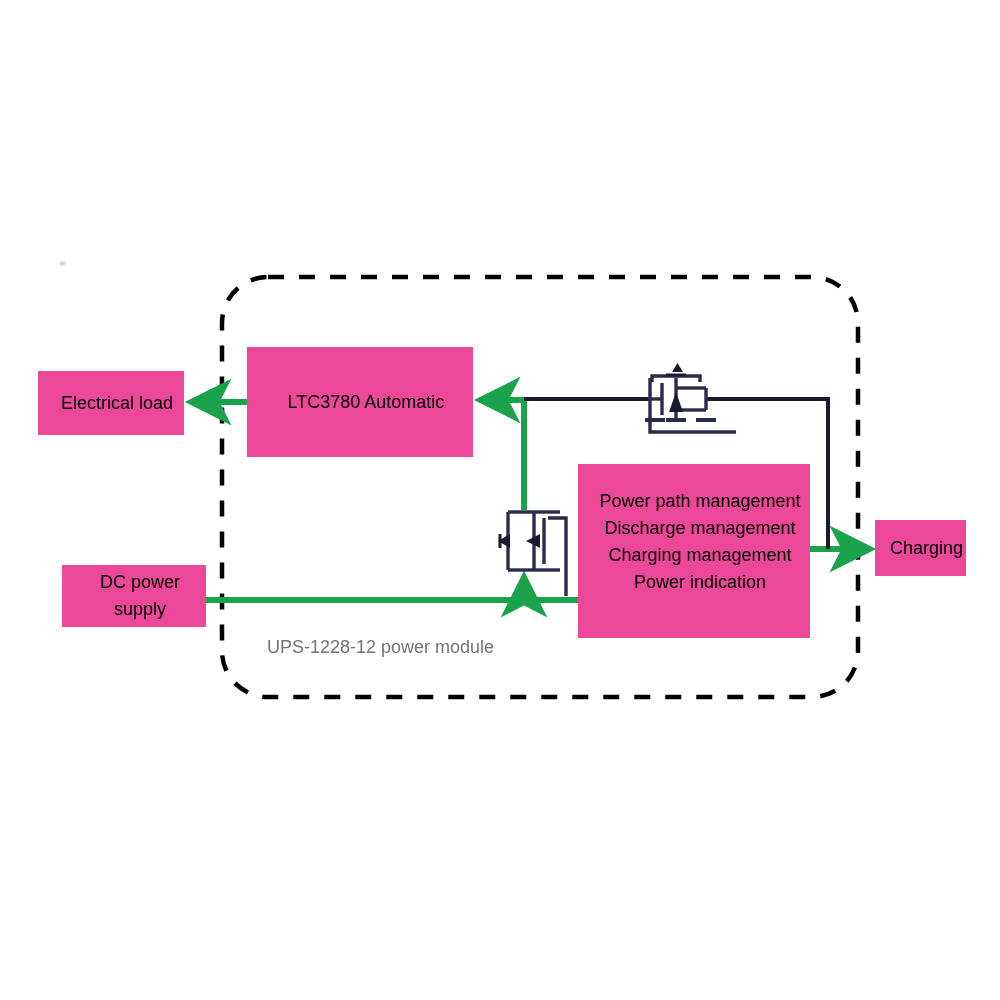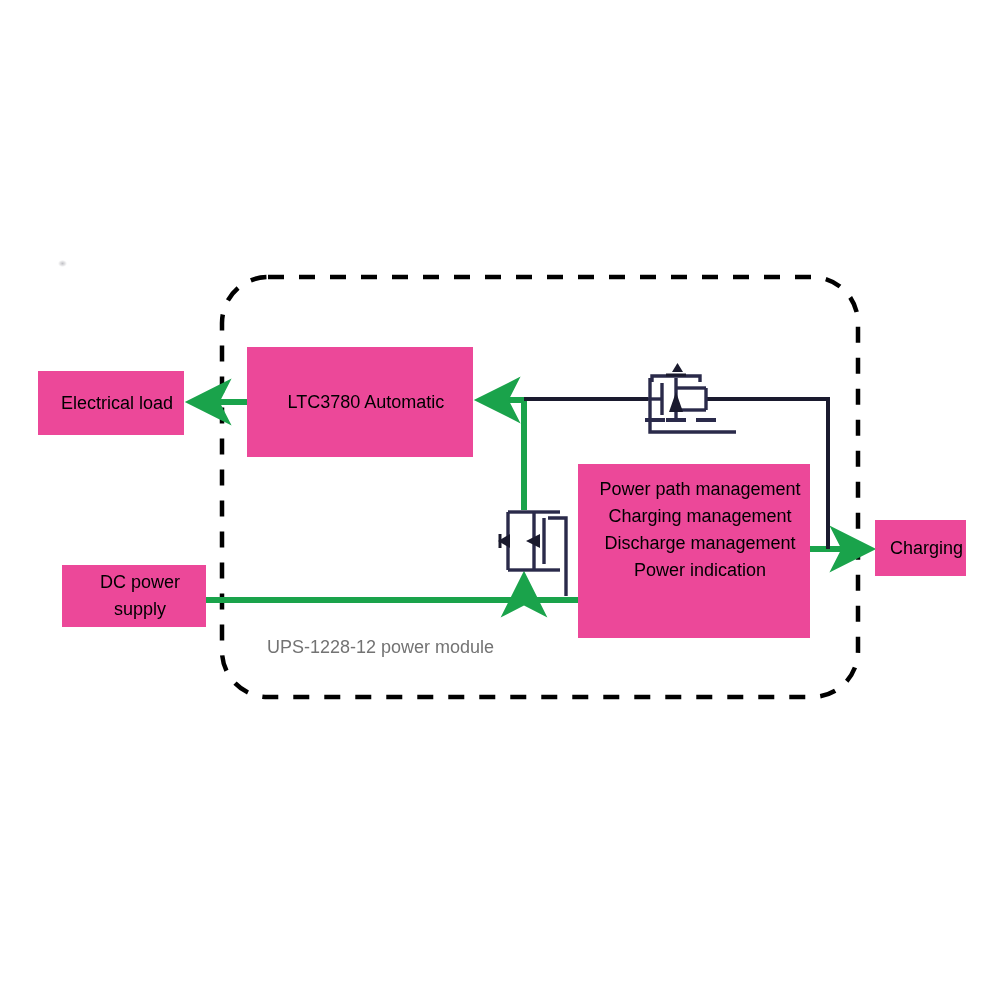--- a/index.html
+++ b/index.html
@@ -132,24 +132,24 @@
   </svg>
 
   <div class="box padleft" style="left:38px; top:371px; width:146px; height:64px;">
     <div class="line">Electrical load</div>
   </div>
 
   <div class="box padleft" style="left:247px; top:347px; width:226px; height:110px;">
     <div class="line">LTC3780 Automatic</div>
   </div>
 
-  <div class="box padleft" style="left:578px; top:464px; width:232px; height:174px; justify-content:flex-start; padding-top:12px;">
+  <div class="box padleft" style="left:578px; top:464px; width:232px; height:174px; justify-content:flex-start; padding-top:24px;">
     <div class="line">Power path management</div>
+    <div class="line">Discharge management</div>
     <div class="line">Charging management</div>
-    <div class="line">Discharge management</div>
     <div class="line">Power indication</div>
   </div>
 
   <div class="box padleft" style="left:62px; top:565px; width:144px; height:62px;">
     <div class="line">DC power</div>
     <div class="line">supply</div>
   </div>
 
   <div class="box padleft" style="left:875px; top:520px; width:91px; height:56px;">
     <div class="line">Charging</div>

